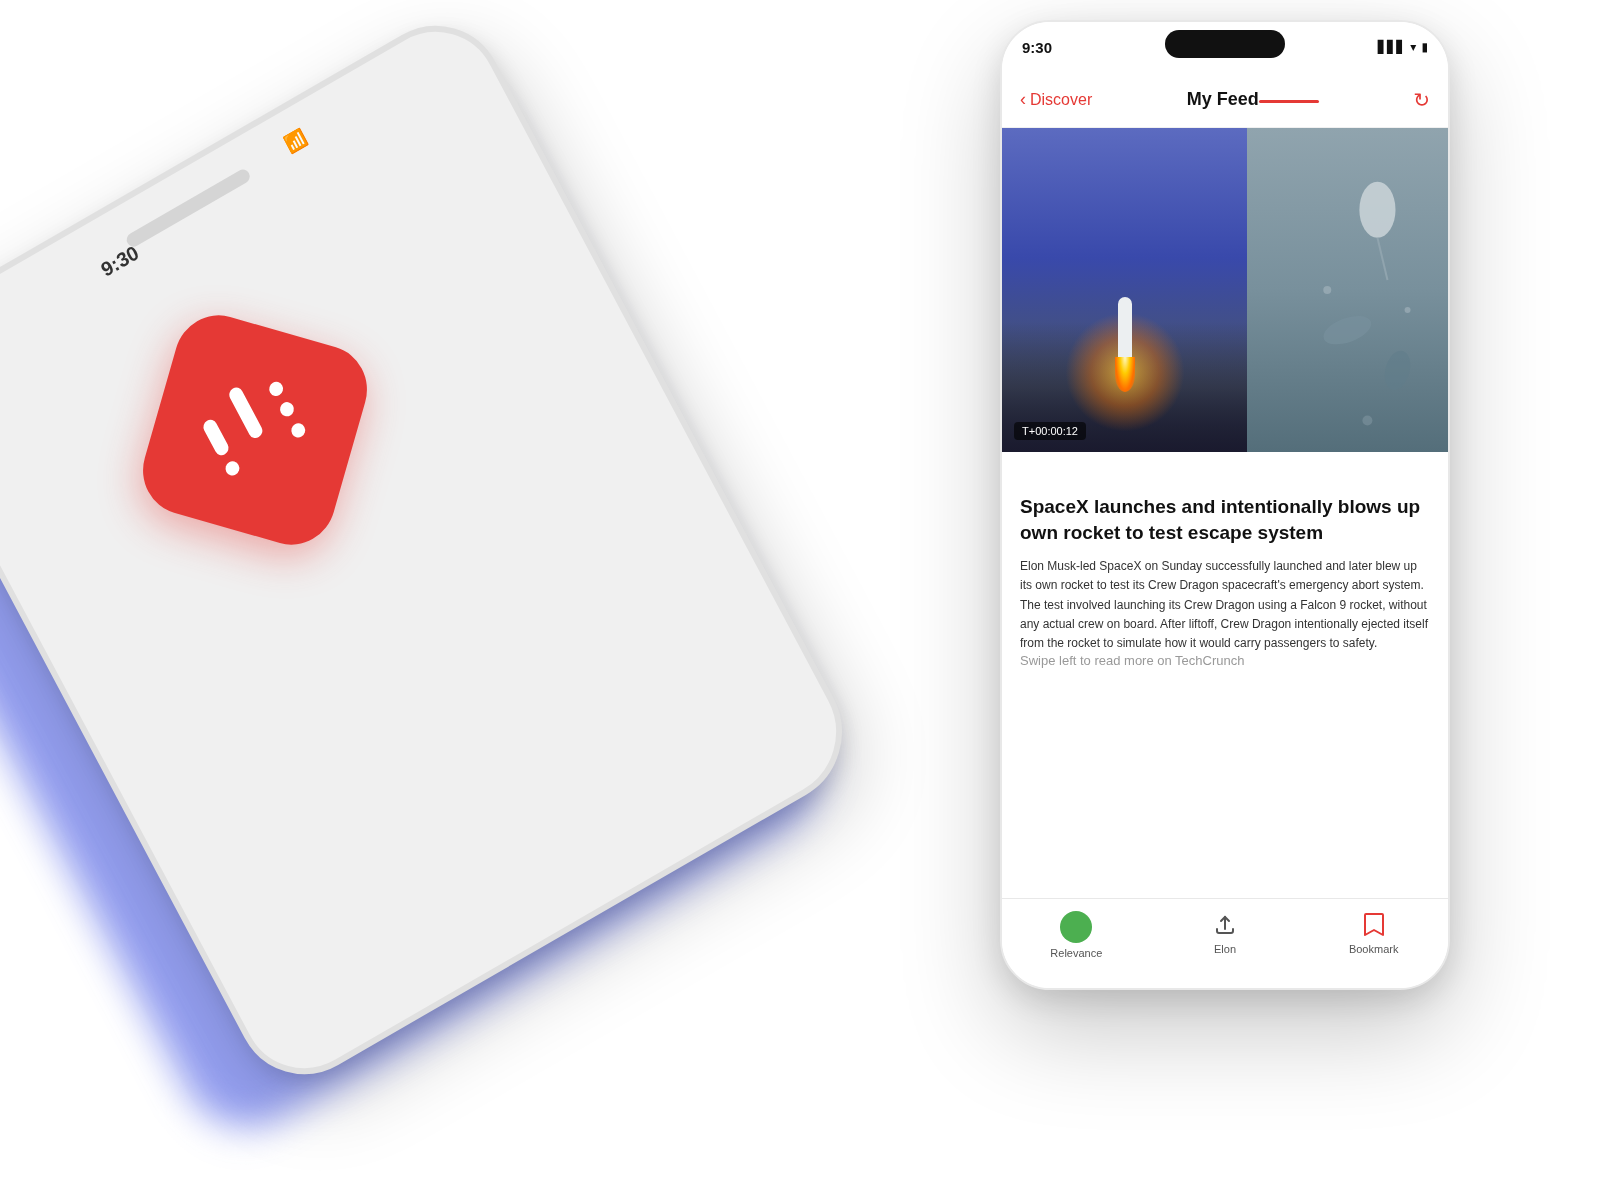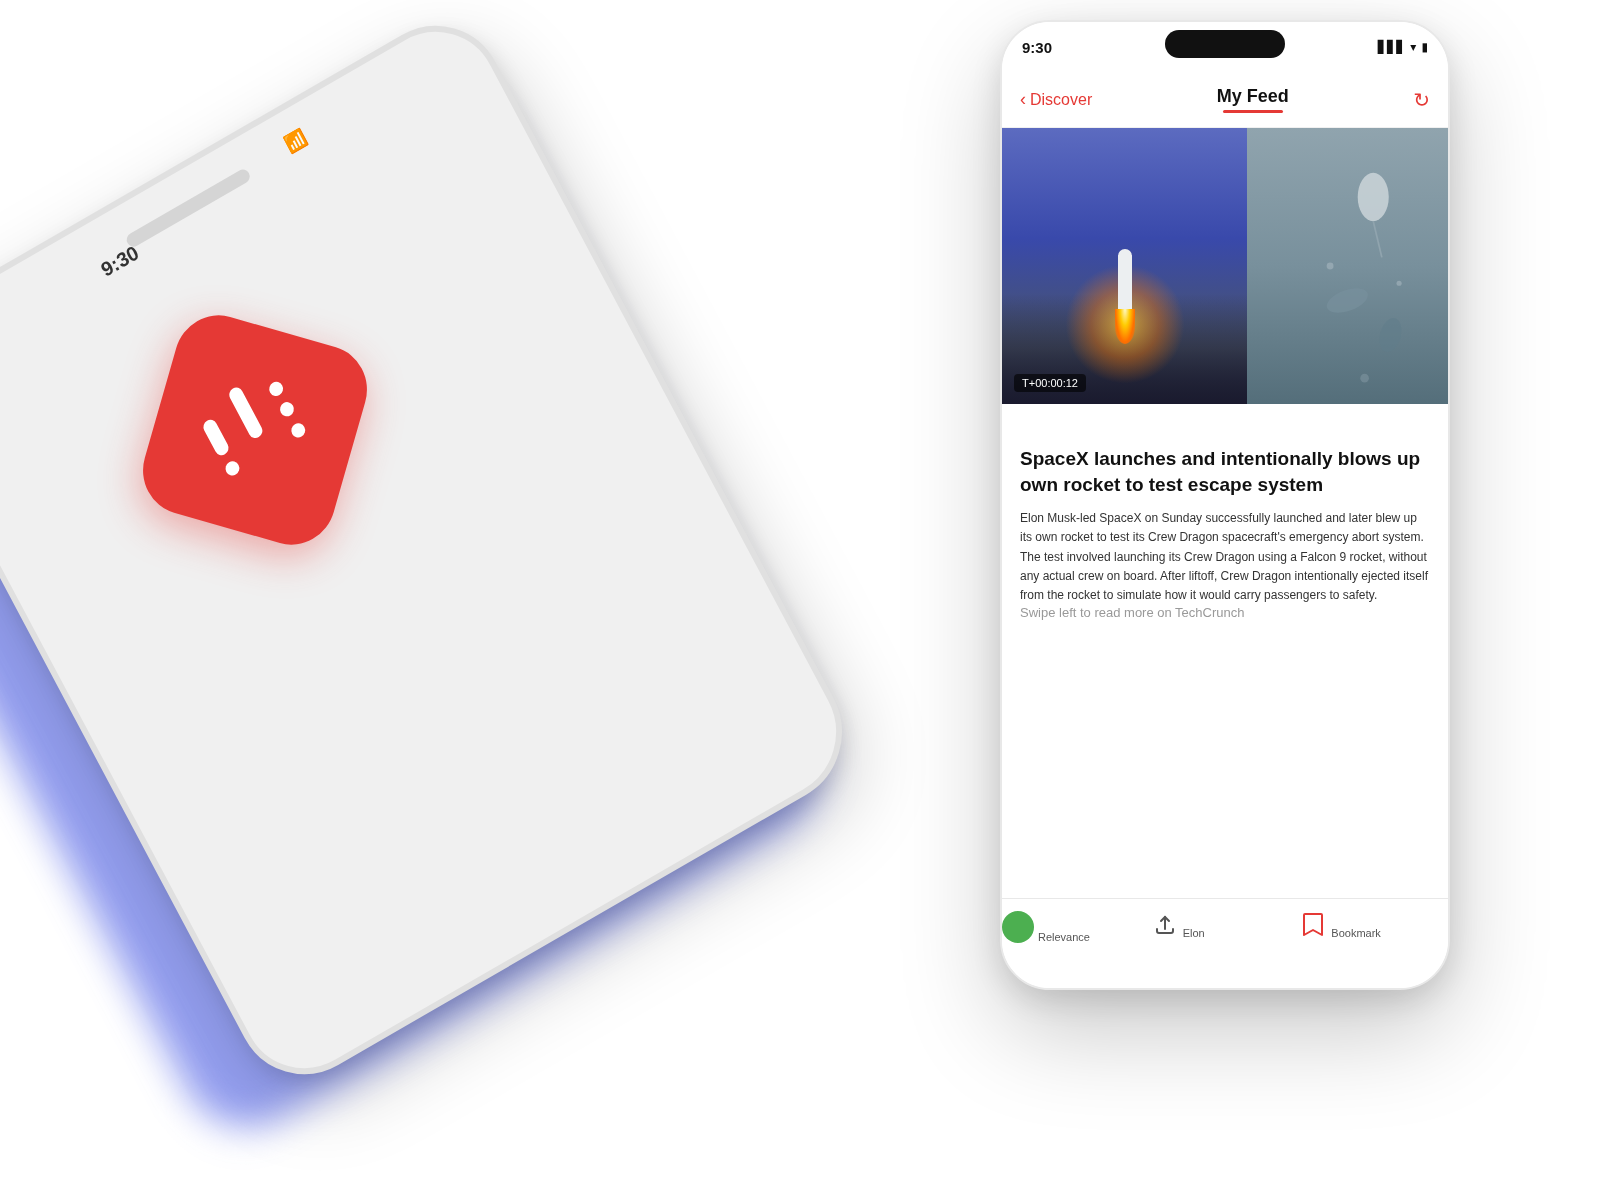--- a/index.html
+++ b/index.html
@@ -183,21 +183,21 @@
       color: #e53935;
       font-size: 16px;
     }
 
     .nav-back .chevron {
       font-size: 18px;
     }
 
     .nav-title-area {
       display: flex;
-      flex-direction: column;
+      flex-direction: row;
       align-items: center;
     }
 
     .nav-title {
       font-size: 18px;
       font-weight: 700;
       color: #111;
     }
 
     .nav-title-underline {
@@ -209,21 +209,21 @@
     }
 
     .nav-refresh {
       color: #e53935;
       font-size: 20px;
     }
 
     
     .hero-image {
       width: 100%;
-      height: 276px;
+      height: 324px;
       background: linear-gradient(135deg, #7986cb 0%, #9fa8da 30%, #b0bec5 60%, #8c9eff 100%);
       position: relative;
       overflow: hidden;
     }
 
     
     .rocket-scene {
       position: absolute;
       inset: 0;
       display: flex;
@@ -342,22 +342,22 @@
       background: #fff;
       border-top: 1px solid #e8e8e8;
       display: flex;
       align-items: flex-start;
       justify-content: space-around;
       padding-top: 12px;
     }
 
     .tab-item {
       display: flex;
-      flex-direction: row;
-      align-items: flex-end;
+      flex-direction: column;
+      align-items: center;
       gap: 4px;
       flex: 1;
     }
 
     .tab-icon-circle {
       width: 32px;
       height: 32px;
       background: #4caf50;
       border-radius: 50%;
     }

